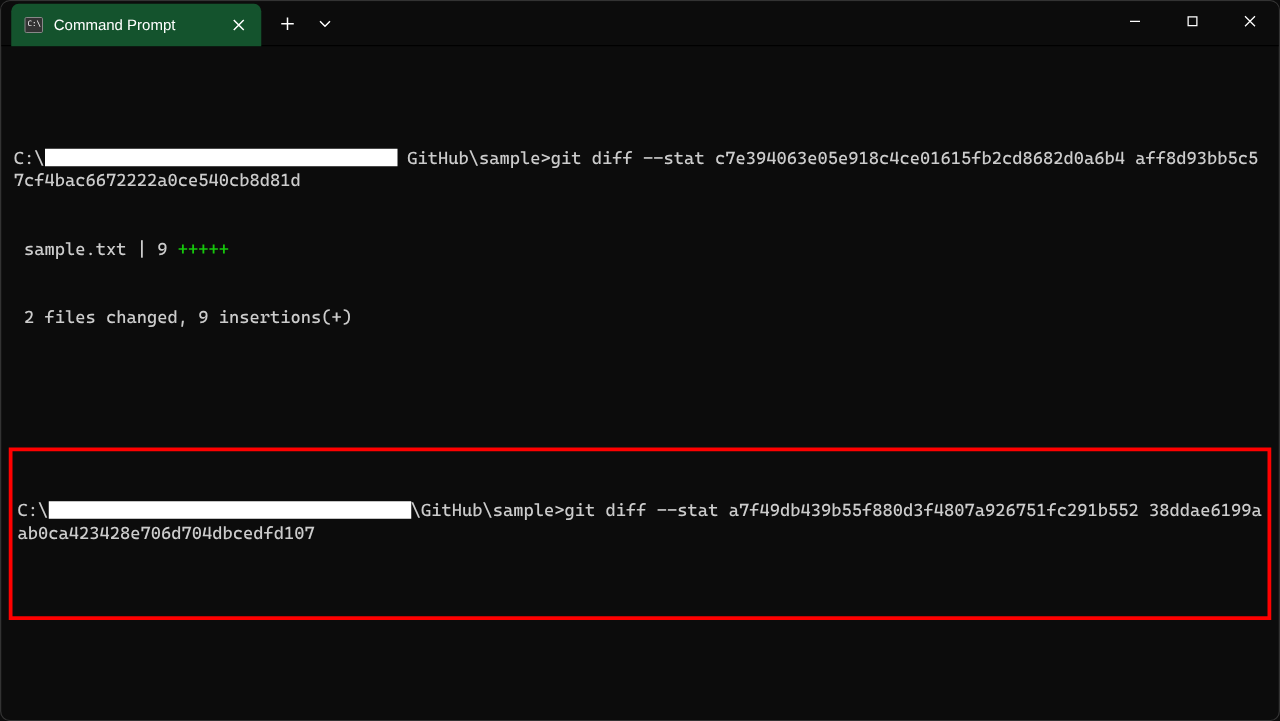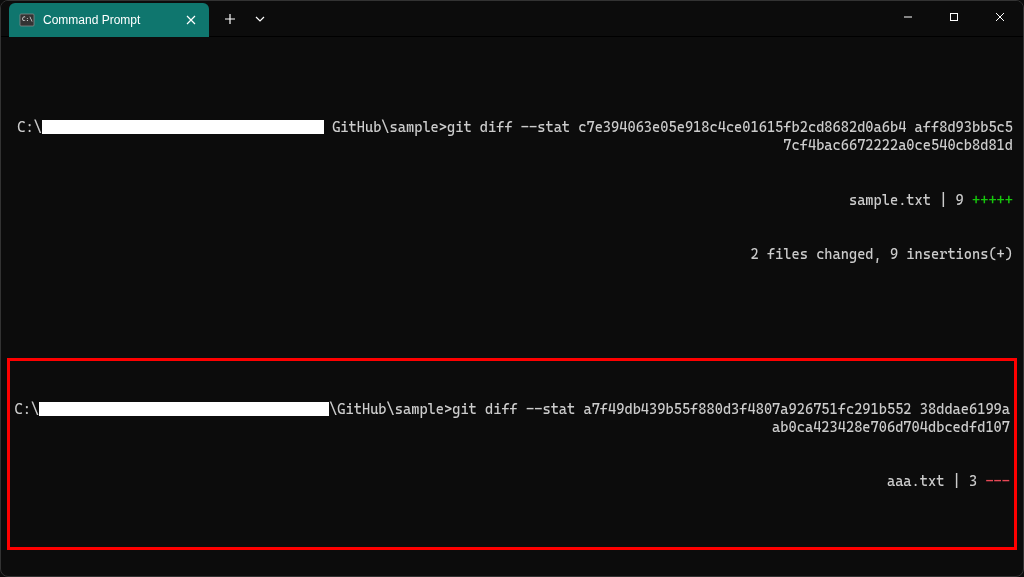--- a/index.html
+++ b/index.html
@@ -23,21 +23,21 @@
       background: #0c0c0c;
       display: flex;
       align-items: center;
       position: relative;
       border-bottom: 1px solid #000;
     }
     .tab {
       display: flex;
       align-items: center;
       height: 34px;
-      background: #0f766e;
+      background: #14532d;
       padding: 0 10px;
       border-radius: 6px 6px 0 0;
       margin-left: 8px;
       margin-top: 2px;
       gap: 8px;
       min-width: 200px;
     }
     .tab-icon {
       width: 16px;
       height: 16px;
@@ -99,21 +99,20 @@
     }
     .terminal {
       padding: 8px 10px;
       line-height: 1.3;
       font-size: 14px;
       white-space: pre-wrap;
       word-break: break-all;
     }
     .line {
       display: block;
-      text-align: right;
     }
     .redacted {
       background: #ffffff;
       display: inline-block;
       height: 14px;
       vertical-align: middle;
       position: relative;
       top: -1px;
     }
     .green {
@@ -177,18 +176,17 @@
 
 <div class="terminal">
   <div>
     <span class="line"><span>C:\</span><span class="redacted" style="width:282px"></span><span> GitHub\sample&gt;</span><span>git diff --stat c7e394063e05e918c4ce01615fb2cd8682d0a6b4 aff8d93bb5c57cf4bac6672222a0ce540cb8d81d</span></span>
     <span class="line"><span> sample.txt | 9 </span><span class="green">+++++</span></span>
     <span class="line"> 2 files changed, 9 insertions(+)</span>
   </div>
 
   <div class="highlight-box">
     <span class="line"><span>C:\</span><span class="redacted" style="width:290px"></span><span>\GitHub\sample&gt;</span><span>git diff --stat a7f49db439b55f880d3f4807a926751fc291b552 38ddae6199aab0ca423428e706d704dbcedfd107</span></span>
-    <span class="line"><span> aaa.txt | 3 </span><span class="red">---</span></span>
     
   </div>
 
   
 </div>
 
 </body></html>

